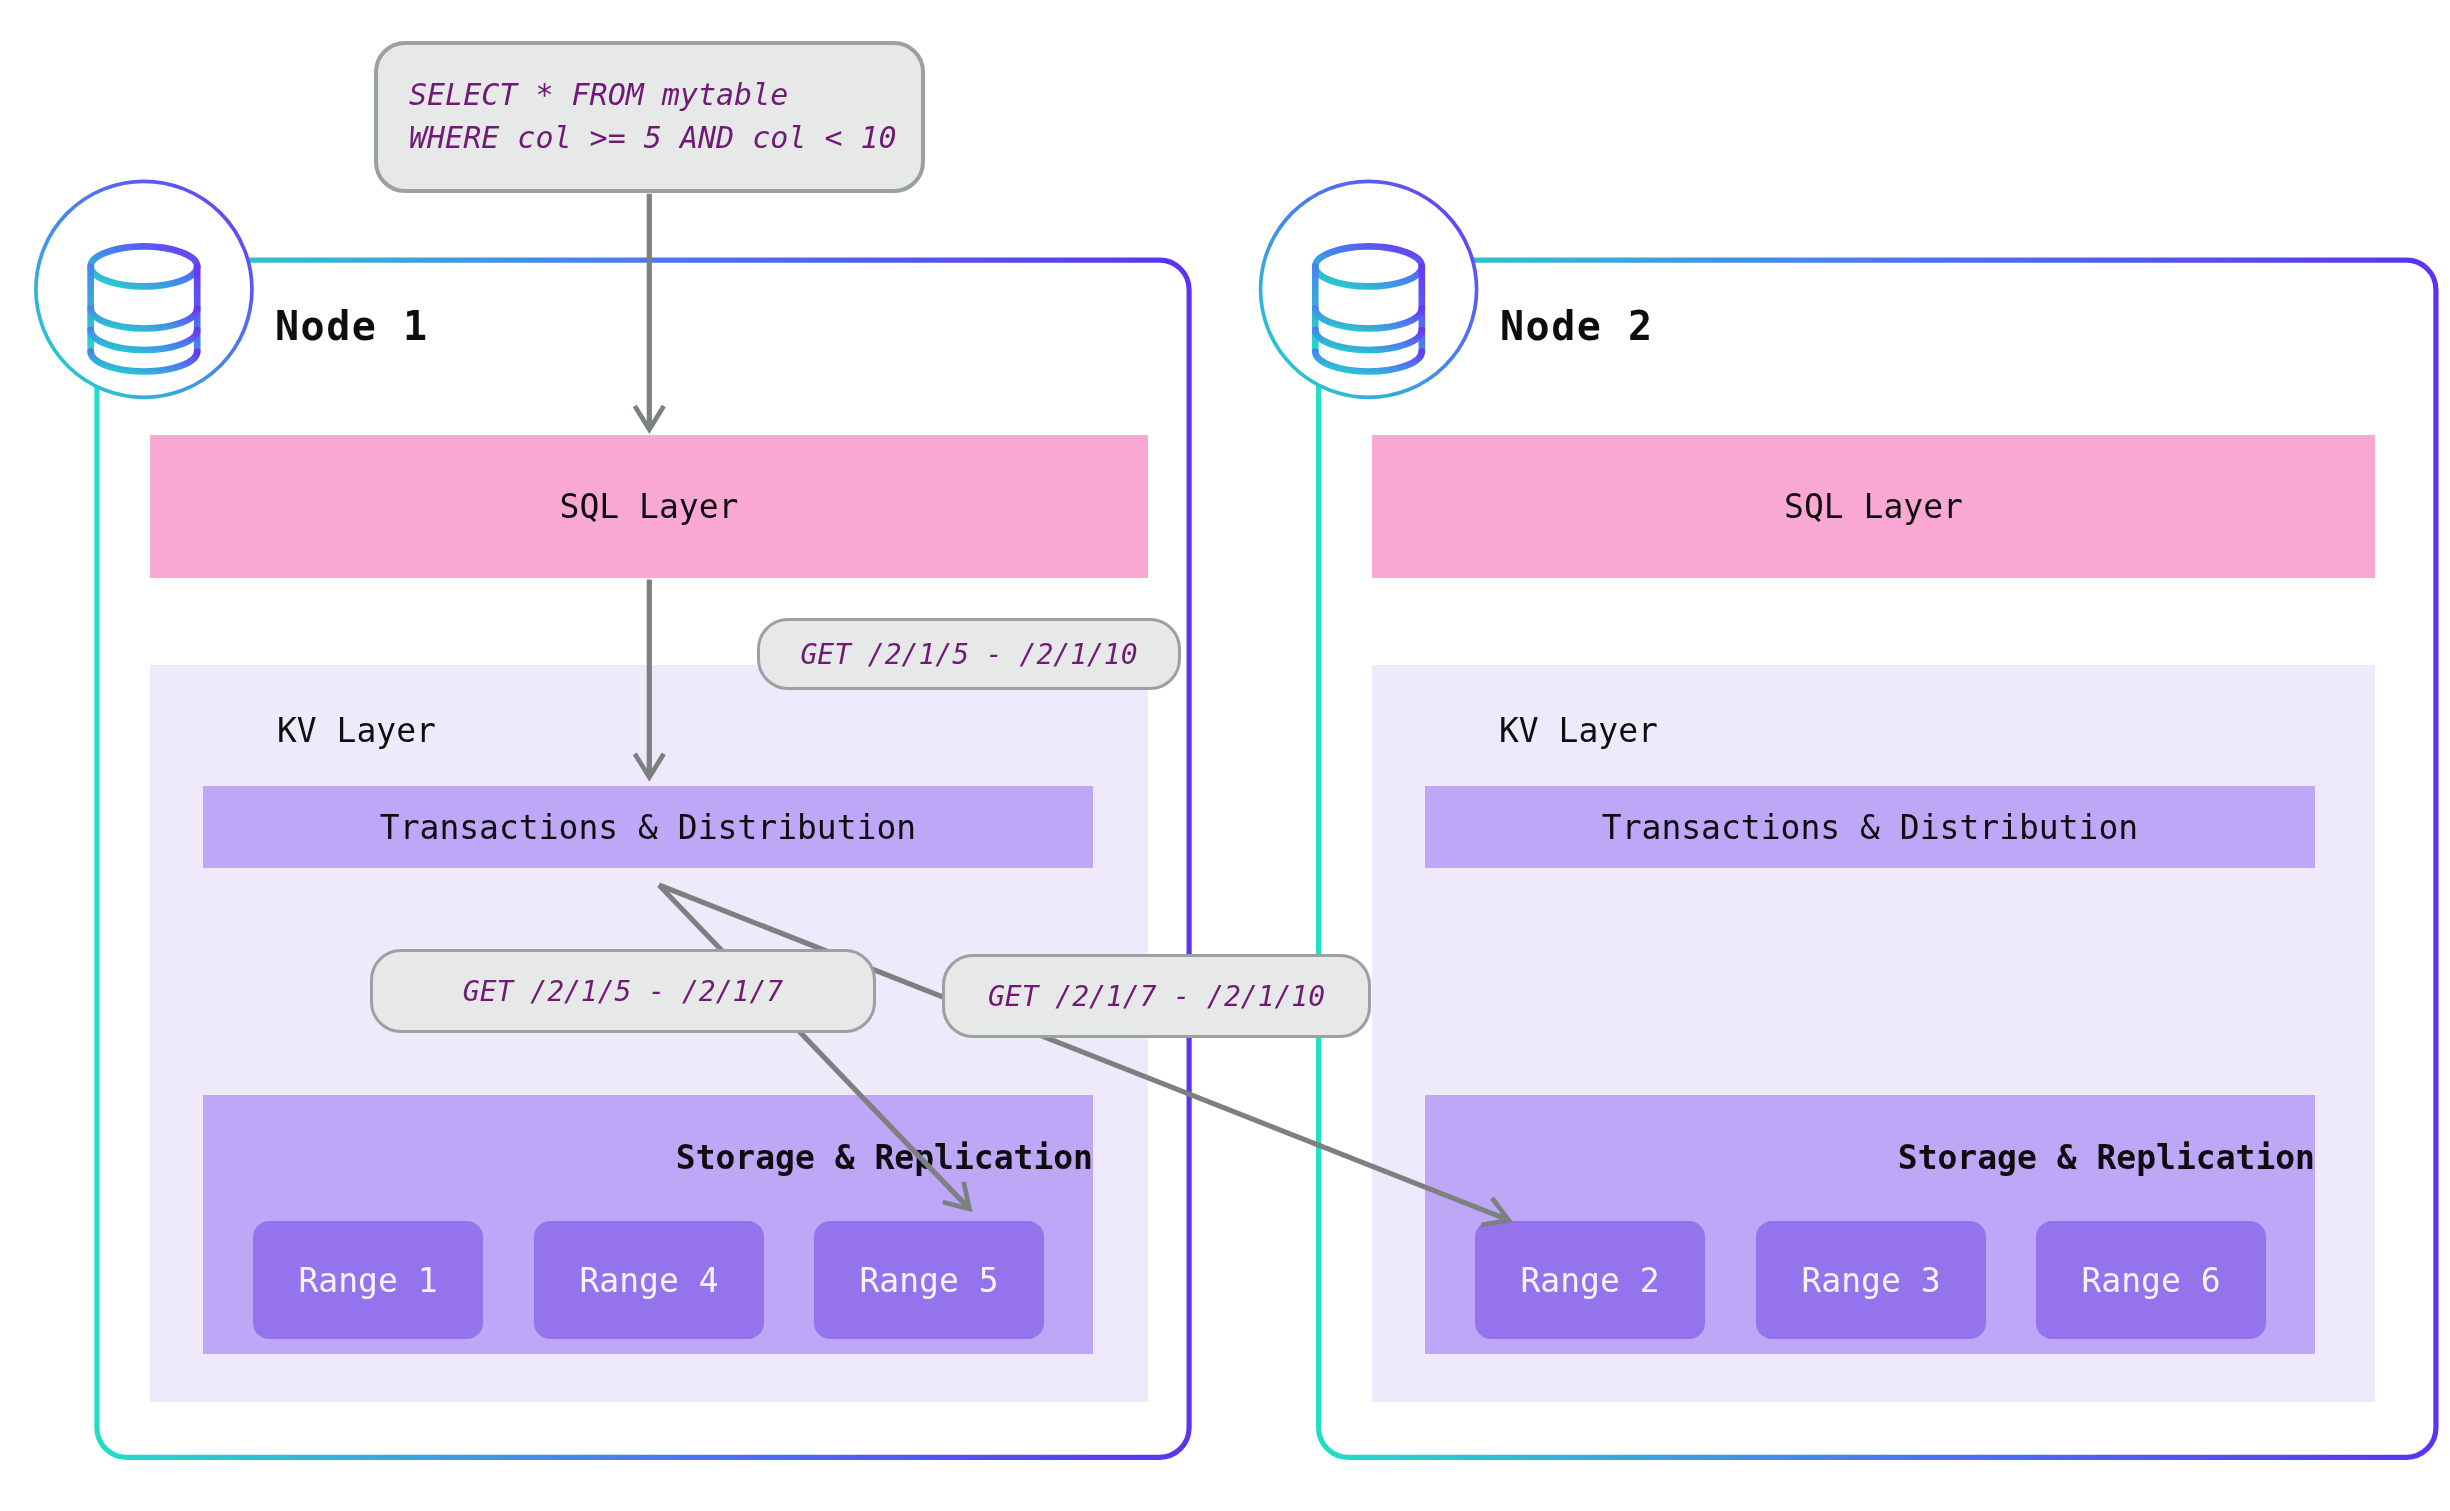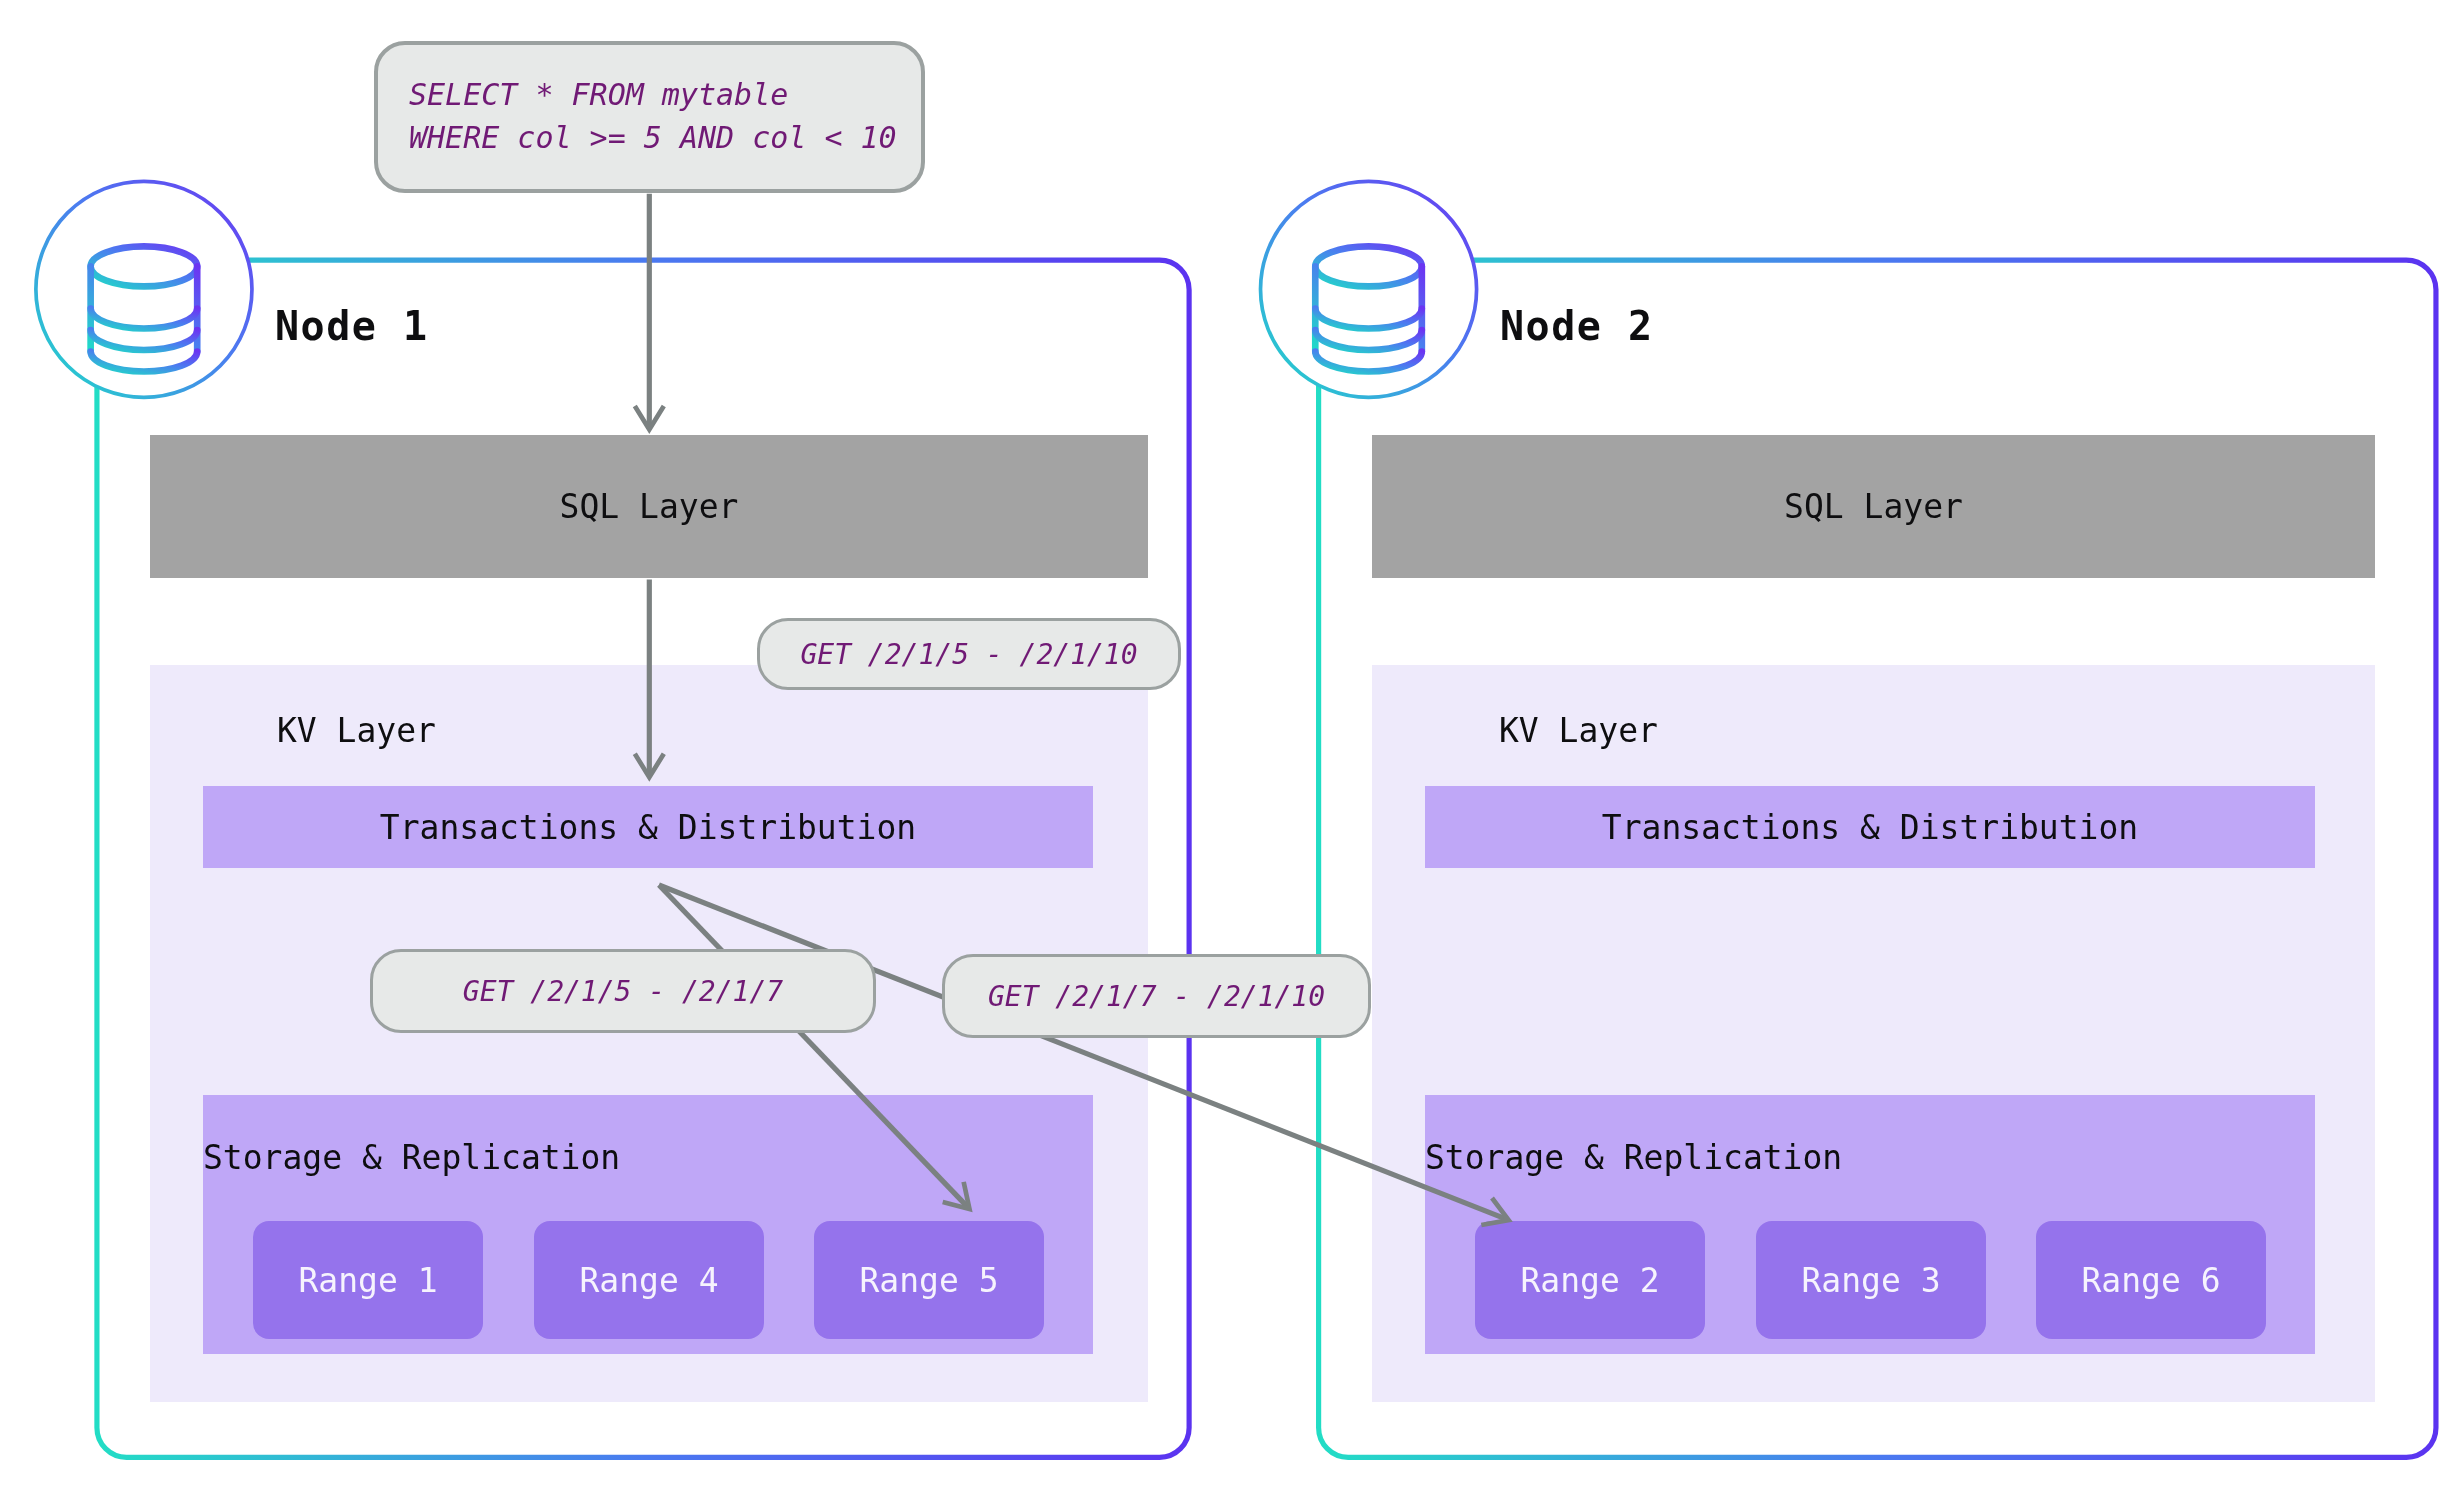--- a/index.html
+++ b/index.html
@@ -4,31 +4,31 @@
 <style>
   html,body{margin:0;padding:0;background:#ffffff;}
   .canvas{
     position:relative;width:2450px;height:1511px;background:#ffffff;overflow:hidden;
     font-family:"DejaVu Sans Mono","Liberation Mono",monospace;color:#0e0e10;
   }
   
   .abs{position:absolute;}
   .center{display:flex;align-items:center;justify-content:center;}
   
-  .sql-layer{top:435px;height:143px;background:#a3a3a3;font-size:33px;z-index:1;}
+  .sql-layer{top:435px;height:143px;background:#f9a8d4;font-size:33px;z-index:1;}
   #sql1{left:150px;width:998px;}
   #sql2{left:1372px;width:1003px;}
   
   .kv-layer{top:665px;height:737px;background:#eeeafb;z-index:1;}
   #kv1{left:150px;width:998px;}
   #kv2{left:1372px;width:1003px;}
   .kv-title{left:127px;top:46px;font-size:33px;}
   .txn-bar{left:53px;top:121px;width:890px;height:82px;background:#bfa7f7;font-size:33px;text-align:center;}
   .storage-bar{left:53px;top:430px;width:890px;height:259px;background:#bfa7f7;}
-  .storage-title{left:0;top:43px;width:100%;text-align:left;font-size:33px;}
+  .storage-title{left:0;top:43px;width:100%;text-align:right;font-size:33px;font-weight:bold;}
   .range-box{top:126px;width:230px;height:118px;background:#9573ec;color:#f6f3fd;font-size:33px;border-radius:16px;}
   .range-a{left:50px;} .range-b{left:331px;} .range-c{left:611px;}
   
   .node-title{font-size:40px;font-weight:bold;letter-spacing:1.5px;z-index:3;}
   #title1{left:275px;top:303px;}
   #title2{left:1500px;top:303px;}
   
   .pill{
     background:#e7e9e8;border:3.7px solid #9ba1a0;border-radius:31px;
     font-style:italic;font-size:28px;color:#701a75;z-index:3;box-sizing:border-box;

